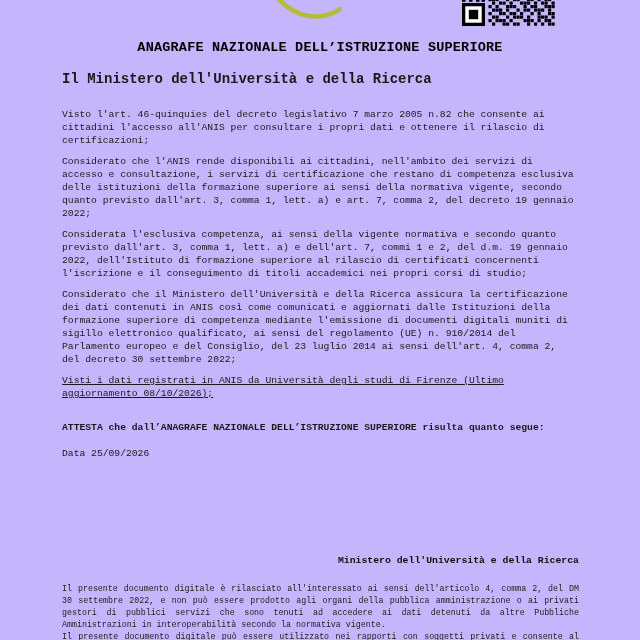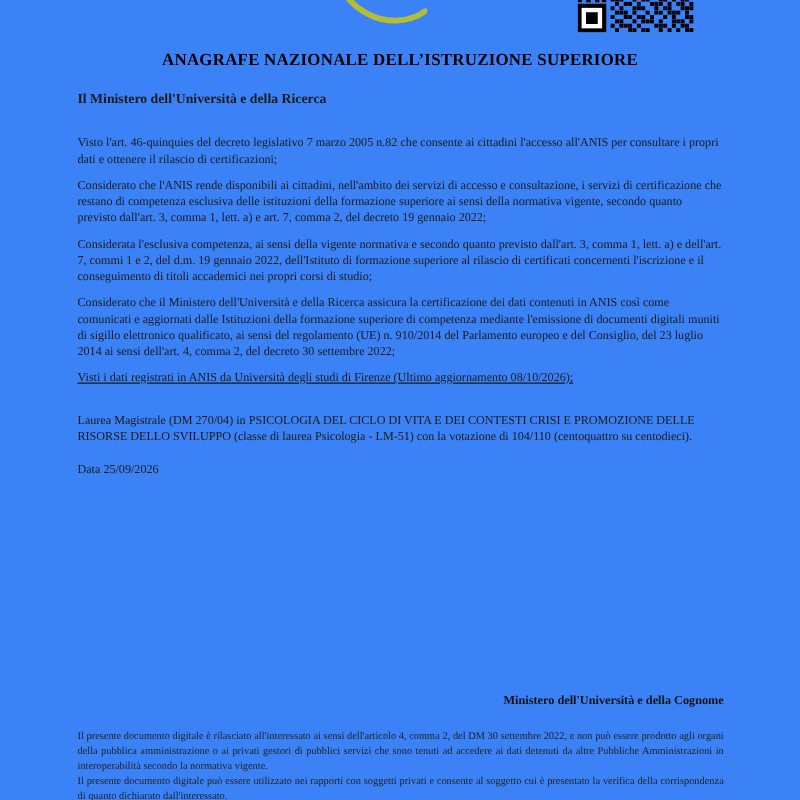--- a/index.html
+++ b/index.html
@@ -1,32 +1,32 @@
 <!DOCTYPE html>
 <html><head>
 <meta charset="utf-8">
 <style>
   html,body{margin:0;padding:0;background:#ffffff;}
   .page{
-    position:relative;width:640px;height:640px;background:#3b82f6;overflow:hidden;
-    font-family:Liberation Serif, serif;color:#1a1a1a;
+    position:relative;width:640px;height:640px;background:#c4b5fd;overflow:hidden;
+    font-family:Liberation Mono, monospace;color:#1a1a1a;
   }
   .logo-arc{position:absolute;left:272px;top:0;width:70px;height:20px;overflow:hidden;}
   .logo-arc svg{display:block;}
   .logo-arc path{stroke:#b5bd35;stroke-width:4.6;fill:none;stroke-linecap:round;}
   .qr{position:absolute;left:462px;top:0;width:94px;height:26px;overflow:hidden;}
   .qr svg{display:block;}
   .qr rect{fill:#000000;}
   .qr rect.w{fill:#ffffff;}
   .doc-title{
     position:absolute;top:40px;left:0;width:640px;text-align:center;
     font-weight:bold;font-size:13.5px;letter-spacing:.2px;color:#000;
   }
   .content{position:absolute;top:73px;left:62px;width:517px;font-size:9.7px;line-height:13px;}
-  .issuer{font-weight:bold;font-size:11px;margin:0 0 22px 0;}
+  .issuer{font-weight:bold;font-size:14px;margin:0 0 22px 0;}
   .pre{margin:0 0 8px 0;}
   .underlined{text-decoration:underline;margin:5px 0 21px 0;}
   .attesta{font-weight:bold;margin:0 0 13px 0;}
   .stmt1{margin:0 0 11px 0;}
   .stmt2{margin:0 0 13px 0;}
   .dateline{margin:0;}
   .signature{
     position:absolute;top:555px;left:62px;width:517px;text-align:right;
     font-weight:bold;font-size:9.8px;color:#111;
   }
@@ -154,26 +154,26 @@
   <div class="content">
     <div class="issuer">Il Ministero dell'Università e della Ricerca</div>
 
     <p class="pre">Visto l'art. 46-quinquies del decreto legislativo 7 marzo 2005 n.82 che consente ai cittadini l'accesso all'ANIS per consultare i propri dati e ottenere il rilascio di certificazioni;</p>
     <p class="pre">Considerato che l'ANIS rende disponibili ai cittadini, nell'ambito dei servizi di accesso e consultazione, i servizi di certificazione che restano di competenza esclusiva delle istituzioni della formazione superiore ai sensi della normativa vigente, secondo quanto previsto dall'art. 3, comma 1, lett. a) e art. 7, comma 2, del decreto 19 gennaio 2022;</p>
     <p class="pre">Considerata l'esclusiva competenza, ai sensi della vigente normativa e secondo quanto previsto dall'art. 3, comma 1, lett. a) e dell'art. 7, commi 1 e 2, del d.m. 19 gennaio 2022, dell'Istituto di formazione superiore al rilascio di certificati concernenti l'iscrizione e il conseguimento di titoli accademici nei propri corsi di studio;</p>
     <p class="pre">Considerato che il Ministero dell'Università e della Ricerca assicura la certificazione dei dati contenuti in ANIS così come comunicati e aggiornati dalle Istituzioni della formazione superiore di competenza mediante l'emissione di documenti digitali muniti di sigillo elettronico qualificato, ai sensi del regolamento (UE) n. 910/2014 del Parlamento europeo e del Consiglio, del 23 luglio 2014 ai sensi dell'art. 4, comma 2, del decreto 30 settembre 2022;</p>
 
     <p class="underlined">Visti i dati registrati in ANIS da Università degli studi di Firenze (Ultimo aggiornamento 08/10/2026);</p>
 
+    <p class="attesta">ATTESTA che dall’ANAGRAFE NAZIONALE DELL’ISTRUZIONE SUPERIORE risulta quanto segue:</p>
 
-    <p class="stmt2">Laurea Magistrale (DM 270/04) in PSICOLOGIA DEL CICLO DI VITA E DEI CONTESTI CRISI E PROMOZIONE DELLE RISORSE DELLO SVILUPPO (classe di laurea Psicologia - LM-51) con la votazione di 104/110 (centoquattro su centodieci).</p>
 
     <p class="dateline">Data 25/09/2026</p>
   </div>
 
-  <div class="signature">Ministero dell'Università e della Cognome</div>
+  <div class="signature">Ministero dell'Università e della Ricerca</div>
 
   <div class="footnote">
     <p>Il presente documento digitale è rilasciato all'interessato ai sensi dell'articolo 4, comma 2, del DM 30 settembre 2022, e non può essere prodotto agli organi della pubblica amministrazione o ai privati gestori di pubblici servizi che sono tenuti ad accedere ai dati detenuti da altre Pubbliche Amministrazioni in interoperabilità secondo la normativa vigente.</p>
     <p>Il presente documento digitale può essere utilizzato nei rapporti con soggetti privati e consente al soggetto cui è presentato la verifica della corrispondenza di quanto dichiarato dall'interessato.</p>
   </div>
 
 </div>
 
 </body></html>

